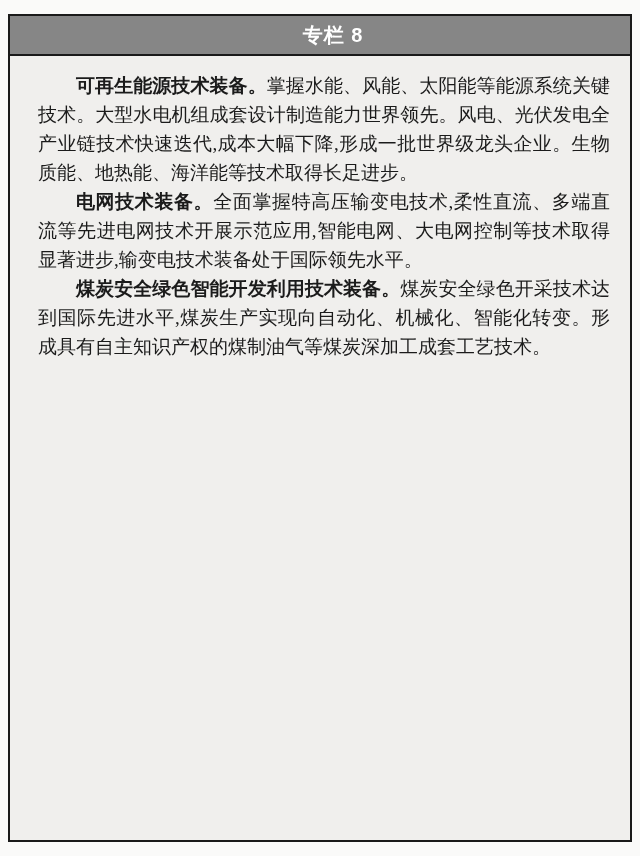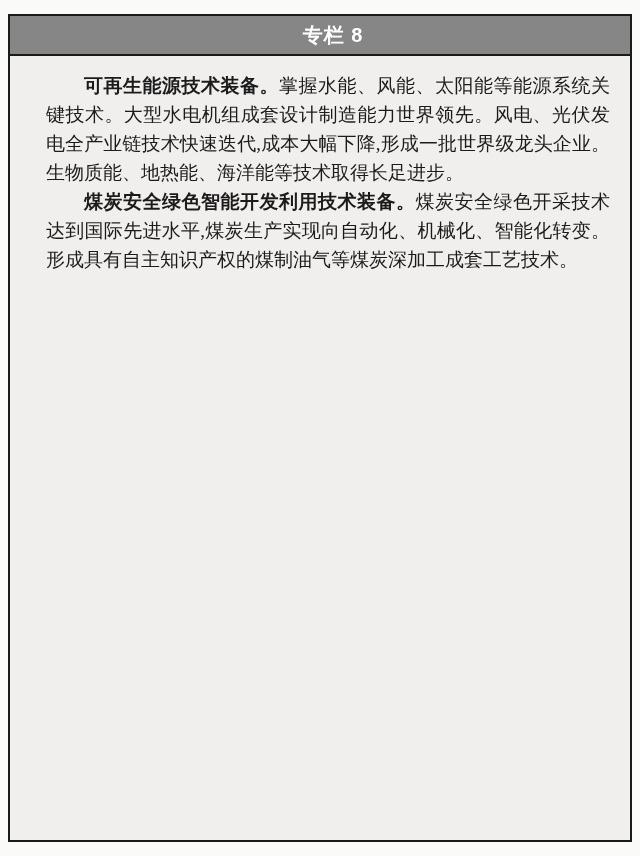--- a/index.html
+++ b/index.html
@@ -35,21 +35,21 @@
     font-family: "Liberation Sans", "DejaVu Sans", sans-serif;
     font-weight: bold;
     font-size: 20px;
     letter-spacing: 1px;
     padding-left: 42px;
   }
   .panel-header .col-label {
     margin-right: 16px;
   }
   .panel-body {
-    padding: 15px 20px 0 36px;
+    padding: 15px 20px 0 28px;
     font-family: "Liberation Serif", "DejaVu Serif", serif;
     font-size: 19px;
     line-height: 29px;
     color: #1b1b1b;
     text-align: justify;
   }
   .para {
     margin: 0;
     text-indent: 2em;
   }
@@ -60,15 +60,16 @@
 </style>
 </head>
 <body>
 
 <div class="panel">
   <div class="panel-header">
     <span class="col-label">专栏 8</span>
   </div>
   <div class="panel-body">
     <p class="para"><span class="lead">可再生能源技术装备。</span><span>掌握水能、风能、太阳能等能源系统关键技术。大型水电机组成套设计制造能力世界领先。风电、光伏发电全产业链技术快速迭代,成本大幅下降,形成一批世界级龙头企业。生物质能、地热能、海洋能等技术取得长足进步。</span></p>
+    <p class="para"><span class="lead">电网技术装备。</span><span>全面掌握特高压输变电技术,柔性直流、多端直流等先进电网技术开展示范应用,智能电网、大电网控制等技术取得显著进步,输变电技术装备处于国际领先水平。</span></p>
     <p class="para"><span class="lead">煤炭安全绿色智能开发利用技术装备。</span><span>煤炭安全绿色开采技术达到国际先进水平,煤炭生产实现向自动化、机械化、智能化转变。形成具有自主知识产权的煤制油气等煤炭深加工成套工艺技术。</span></p>
   </div>
 </div>
 
 </body></html>

